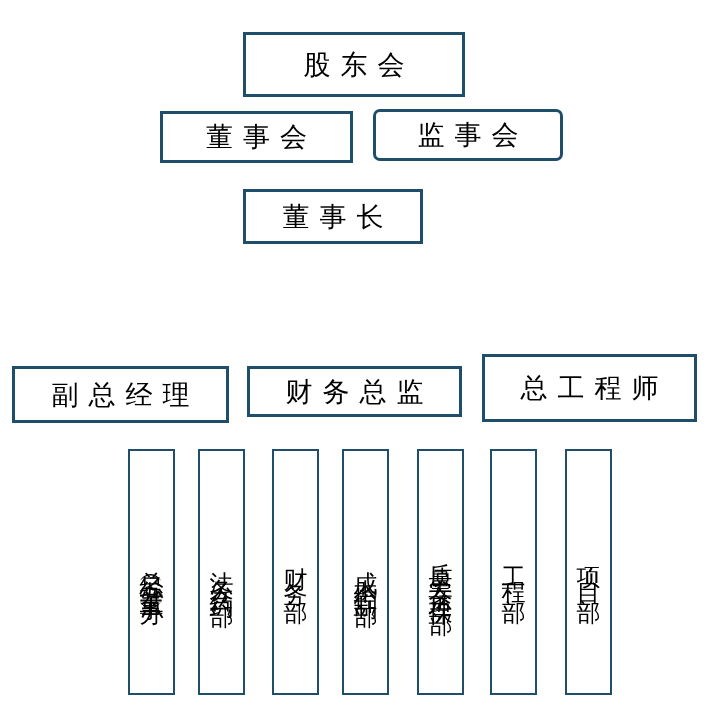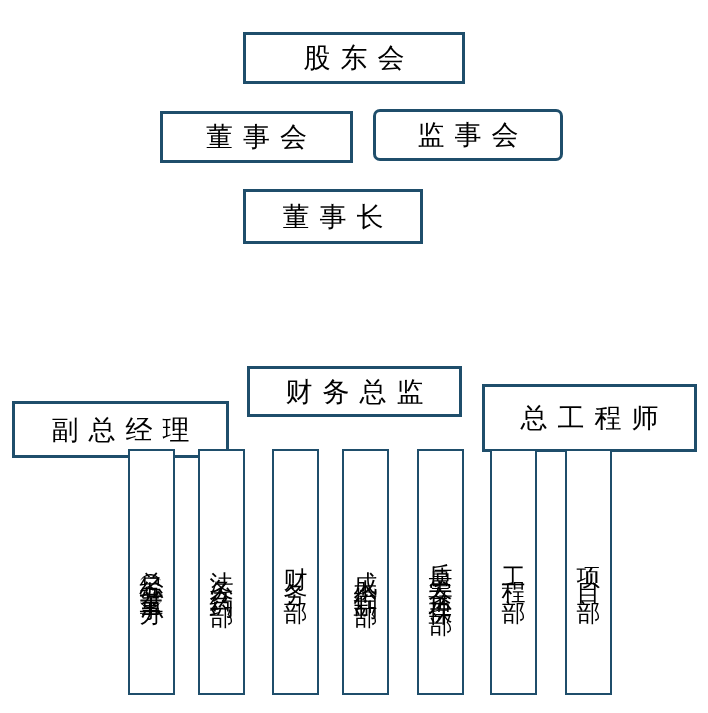--- a/index.html
+++ b/index.html
@@ -44,32 +44,32 @@
     font-size: 24px;
     letter-spacing: 8px;
     text-indent: 0;
     white-space: nowrap;
     color: var(--text-color);
     top: 449px;
     width: 47px;
     height: 246px;
   }
   
-  .n-shareholders { left: 243px; top: 32px;  width: 222px; height: 52px; text-align: right; }
+  .n-shareholders { left: 243px; top: 32px;  width: 222px; height: 65px; text-align: right; }
   
   .n-board        { left: 160px; top: 111px; width: 193px; height: 52px; }
   .n-supervisory  { left: 373px; top: 109px; width: 190px; height: 52px; border-radius: 7px; }
   
   .n-chairman     { left: 243px; top: 189px; width: 180px; height: 55px; }
   
   .n-gm           { left: 243px; top: 273px; width: 222px; height: 55px; }
   
-  .n-dgm          { left: 12px;  top: 366px; width: 217px; height: 57px; margin-top: 35px; }
+  .n-dgm          { left: 12px;  top: 366px; width: 217px; height: 57px; }
   .n-fd           { left: 247px; top: 366px; width: 215px; height: 51px; }
-  .n-ce           { left: 482px; top: 384px; width: 215px; height: 68px; }
+  .n-ce           { left: 482px; top: 354px; width: 215px; height: 68px; }
   
   .v-1 { left: 128px; letter-spacing: 5px; }
   .v-2 { left: 198px; }
   .v-3 { left: 272px; letter-spacing: 16px; }
   .v-4 { left: 342px; }
   .v-5 { left: 417px; }
   .v-6 { left: 490px; letter-spacing: 16px; }
   .v-7 { left: 565px; letter-spacing: 16px; }
 </style>
 </head>

